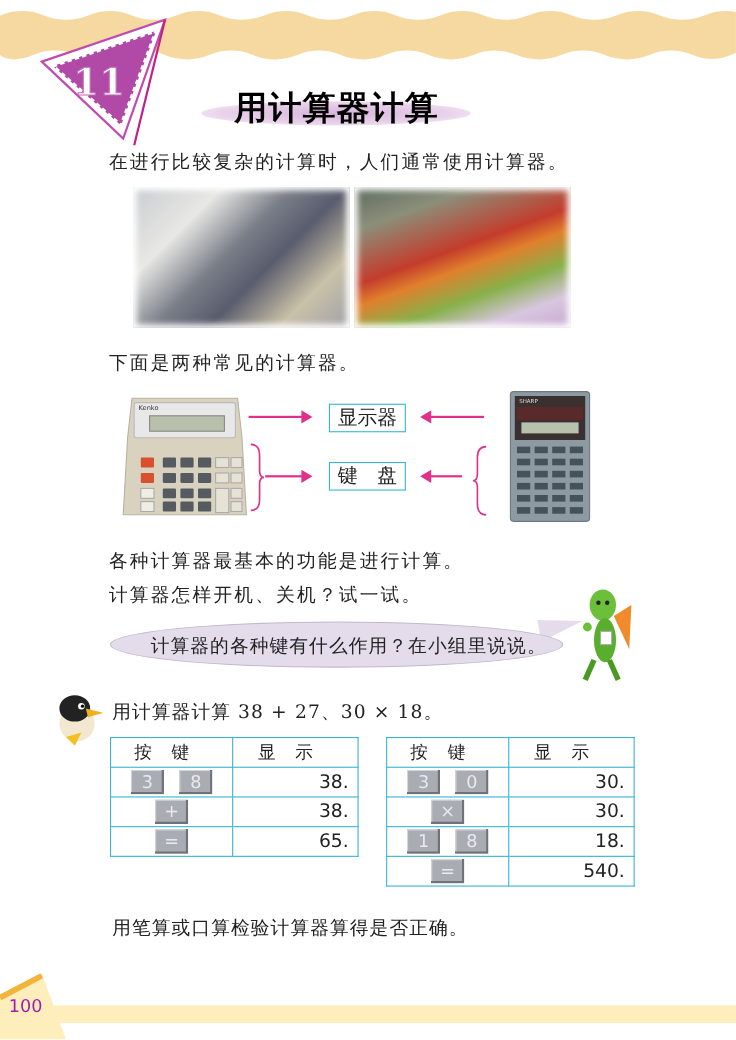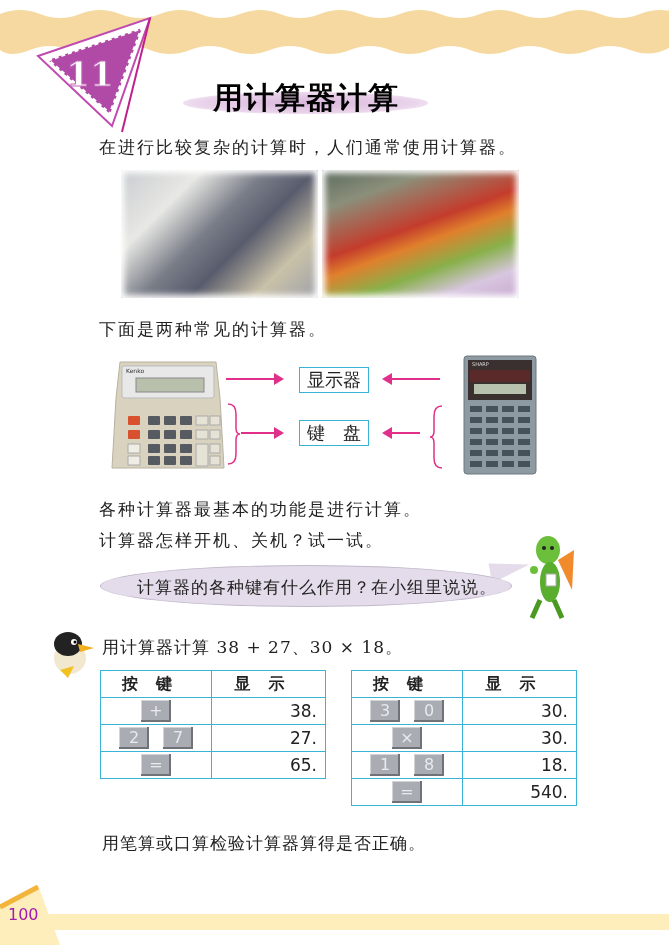--- a/index.html
+++ b/index.html
@@ -26,21 +26,21 @@
                     border-top:6px solid transparent; border-bottom:6px solid transparent; }
   .arrow.l::before { content:""; position:absolute; left:-2px; top:-5px; border-right:10px solid #e0308a;
                      border-top:6px solid transparent; border-bottom:6px solid transparent; }
   .bubble { position:absolute; left:100px; top:565px; width:410px; height:40px; border-radius:50%;
             background:#e4dcea; border:1.5px solid #c0b8cc; }
   .bubble-tail { position:absolute; left:490px; top:560px; width:0; height:0;
                  border-left:40px solid #e4dcea; border-top:8px solid transparent; border-bottom:12px solid transparent; transform:rotate(-10deg); }
   .bubble-text { position:absolute; left:137px; top:576px; font-size:17px; letter-spacing:1px; }
   .table { position:absolute; border-collapse:collapse; }
   .table td, .table th { border:1.5px solid #39b4d6; height:26px; padding:0; }
-  .table th { font-weight:bold; font-size:16px; letter-spacing:18px; text-align:center; }
+  .table th { font-weight:normal; font-size:16px; letter-spacing:18px; text-align:center; }
   .table td.keys { width:110px; text-align:center; }
   .table td.disp { width:105px; text-align:right; padding-right:8px; font-family:"DejaVu Sans", sans-serif; font-size:17px; }
   .key { display:inline-block; width:30px; height:22px; line-height:22px; margin:0 7px; background:#a9adb3;
          color:#e8eaec; font-family:"DejaVu Sans", sans-serif; font-size:16px; text-align:center;
          box-shadow:inset -2px -2px 0 #6f7378, inset 1px 1px 0 #d2d5d8; vertical-align:middle; }
   .footer-band { position:absolute; left:0; top:914px; width:669px; height:16px; background:#fdeebc; }
   .footer-tri { position:absolute; left:0; top:885px; width:60px; height:60px; }
   .page-num { position:absolute; left:8px; top:905px; font-family:"DejaVu Sans", sans-serif; font-size:16px; color:#a21caf; }
 </style>
 </head>
@@ -185,26 +185,26 @@
 
 <div class="para" style="left:102px; top:636px; letter-spacing:1px;">用计算器计算 38 + 27、30 × 18。</div>
 
 <table class="table" style="left:100px; top:670px;">
   <tbody>
       <tr>
     <th>按键</th>
     <th>显示</th>
   </tr>
   <tr>
+    <td class="keys"><span class="key">3</span><span class="key">8</span></td>
+    <td class="disp">38.</td>
+  </tr>
+  <tr>
     <td class="keys"><span class="key">+</span></td>
     <td class="disp">38.</td>
-  </tr>
-  <tr>
-    <td class="keys"><span class="key">2</span><span class="key">7</span></td>
-    <td class="disp">27.</td>
   </tr>
   <tr>
     <td class="keys"><span class="key">=</span></td>
     <td class="disp">65.</td>
   </tr>
 </tbody>
   </table>
 
 <table class="table" style="left:351px; top:670px;">
   <tbody>

